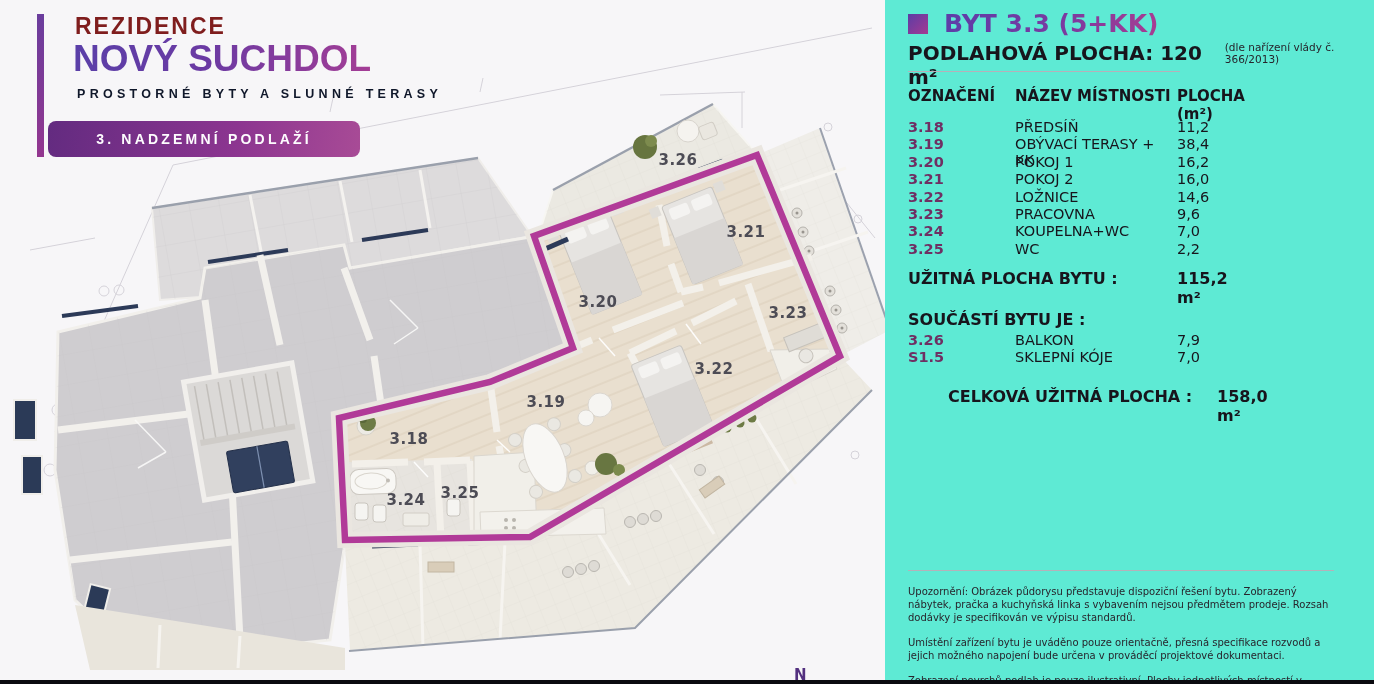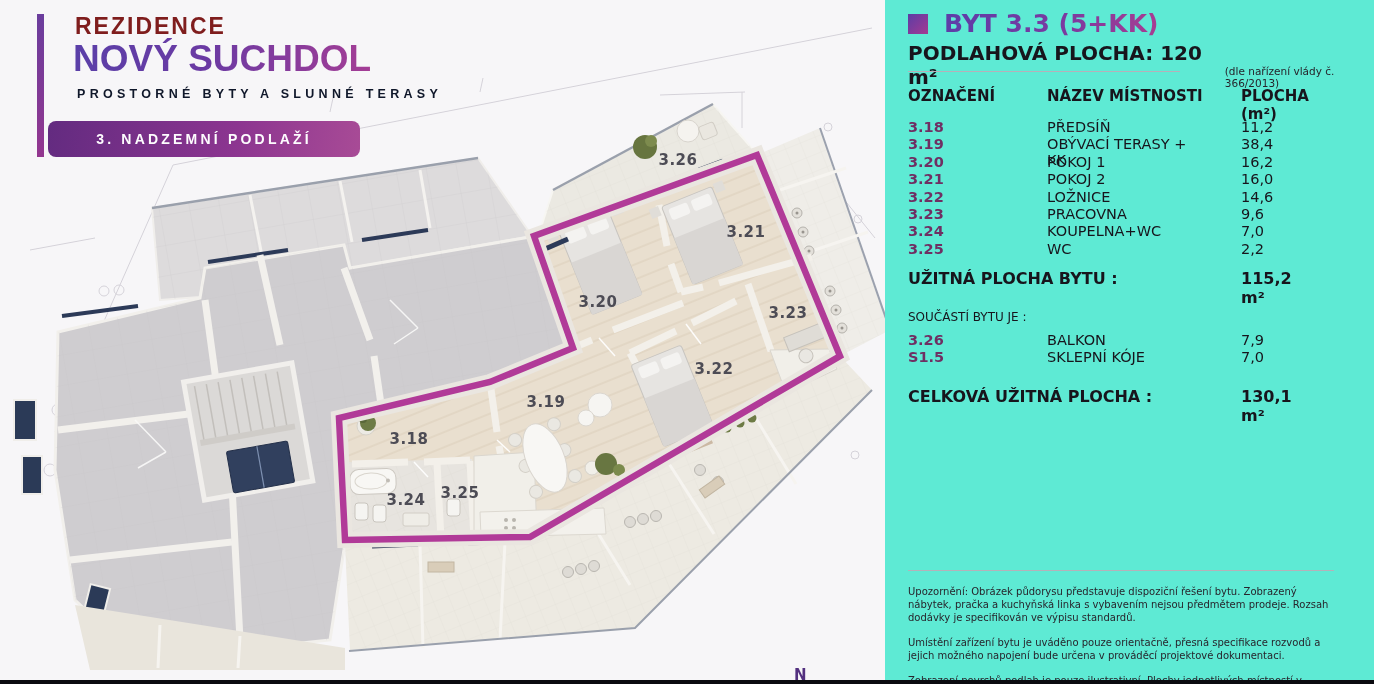--- a/index.html
+++ b/index.html
@@ -23,38 +23,38 @@
               background:linear-gradient(98deg,#632b80,#8c3590 60%,#a84b96);
               color:#fdfcfe;font-size:14px;font-weight:600;letter-spacing:3.2px;border-radius:8px;}
   
   .panel{position:absolute;left:885px;top:0;width:489px;height:684px;background:#5eead4;
          font-family:"DejaVu Sans",sans-serif;color:#17151c;}
   .p-head{position:absolute;left:23px;top:9px;display:flex;align-items:center;}
   .swatch{width:20px;height:20px;margin-right:16px;background:linear-gradient(135deg,#5b3da5,#a53a92);}
   .p-title{font-size:25px;font-weight:700;
            background:linear-gradient(90deg,#5d3da8,#7a3aa0 55%,#a83c92);
            -webkit-background-clip:text;background-clip:text;color:transparent;-webkit-text-fill-color:transparent;}
-  .p-area{position:absolute;left:23px;top:41px;display:flex;align-items:flex-end;}
+  .p-area{position:absolute;left:23px;top:41px;display:flex;align-items:flex-start;}
   .p-area-label{font-size:20px;font-weight:700;}
   .p-area-note{font-size:10.5px;margin-left:22px;color:#26242b;}
   .divider1{position:absolute;left:23px;top:71px;width:272px;height:1px;background:#b5b1b9;}
   .divider2{position:absolute;left:23px;top:570px;width:426px;height:1px;background:#b5b1b9;}
-  .tgrid{display:grid;grid-template-columns:107px 162px 101px;gap:32px;}
+  .tgrid{display:grid;grid-template-columns:107px 162px 101px;}
   .t-head{position:absolute;left:23px;top:87px;width:370px;font-size:15px;font-weight:700;}
   .rows{position:absolute;left:23px;top:119px;width:370px;}
   .t-row{height:17.4px;font-size:14.5px;}
   .c-code{color:#6f2f63;font-weight:700;}
   .c-area{text-align:left;padding-right:55px;}
   .sumline{position:absolute;left:23px;width:370px;font-size:16px;font-weight:700;}
   .sum-label{grid-column:1 / span 2;}
   .sum-val{padding-right:27px;}
   .usable{top:269px;}
-  .included-label{position:absolute;left:23px;top:310px;font-size:12px;font-weight:400;}
+  .included-label{position:absolute;left:23px;top:310px;font-size:16px;font-weight:700;}
   .included{position:absolute;left:23px;top:332px;width:370px;}
-  .total{top:387px;}
+  .total{top:387px;margin-left:40px;}
   .disclaimers{position:absolute;left:23px;top:585px;width:426px;font-size:10px;line-height:13px;color:#27252c;}
   .disclaimers p{margin:0 0 12px 0;}
   .bottom-bar{position:absolute;left:0;bottom:0;width:1374px;height:4px;background:#0a0a0f;z-index:30;}
 </style>
 </head>
 <body>
 
 <div class="stage">
 
   <div class="plan">
@@ -409,21 +409,21 @@
         </div>
         <div class="t-row tgrid">
           <span class="c-code">S1.5</span>
           <span class="c-name">SKLEPNÍ KÓJE</span>
           <span class="c-area">7,0</span>
         </div>
       </div>
 
     <div class="sumline total tgrid">
       <span class="sum-label">CELKOVÁ UŽITNÁ PLOCHA :</span>
-      <span class="sum-val">130,1 m²</span>
+      <span class="sum-val">158,0 m²</span>
     </div>
 
     <div class="divider2"></div>
     <div class="disclaimers" id="disclaimers">
         <p>Upozornění: Obrázek půdorysu představuje dispoziční řešení bytu. Zobrazený nábytek, pračka a kuchyňská linka s vybavením nejsou předmětem prodeje. Rozsah dodávky je specifikován ve výpisu standardů.</p>
         <p>Umístění zařízení bytu je uváděno pouze orientačně, přesná specifikace rozvodů a jejich možného napojení bude určena v prováděcí projektové dokumentaci.</p>
         <p>Zobrazení povrchů podlah je pouze ilustrativní. Plochy jednotlivých místností v zobrazeném schématu se mohou mírně lišit. Zhotovitel si vyhrazuje právo na drobné úpravy.</p>
       </div>
   </div>
 

